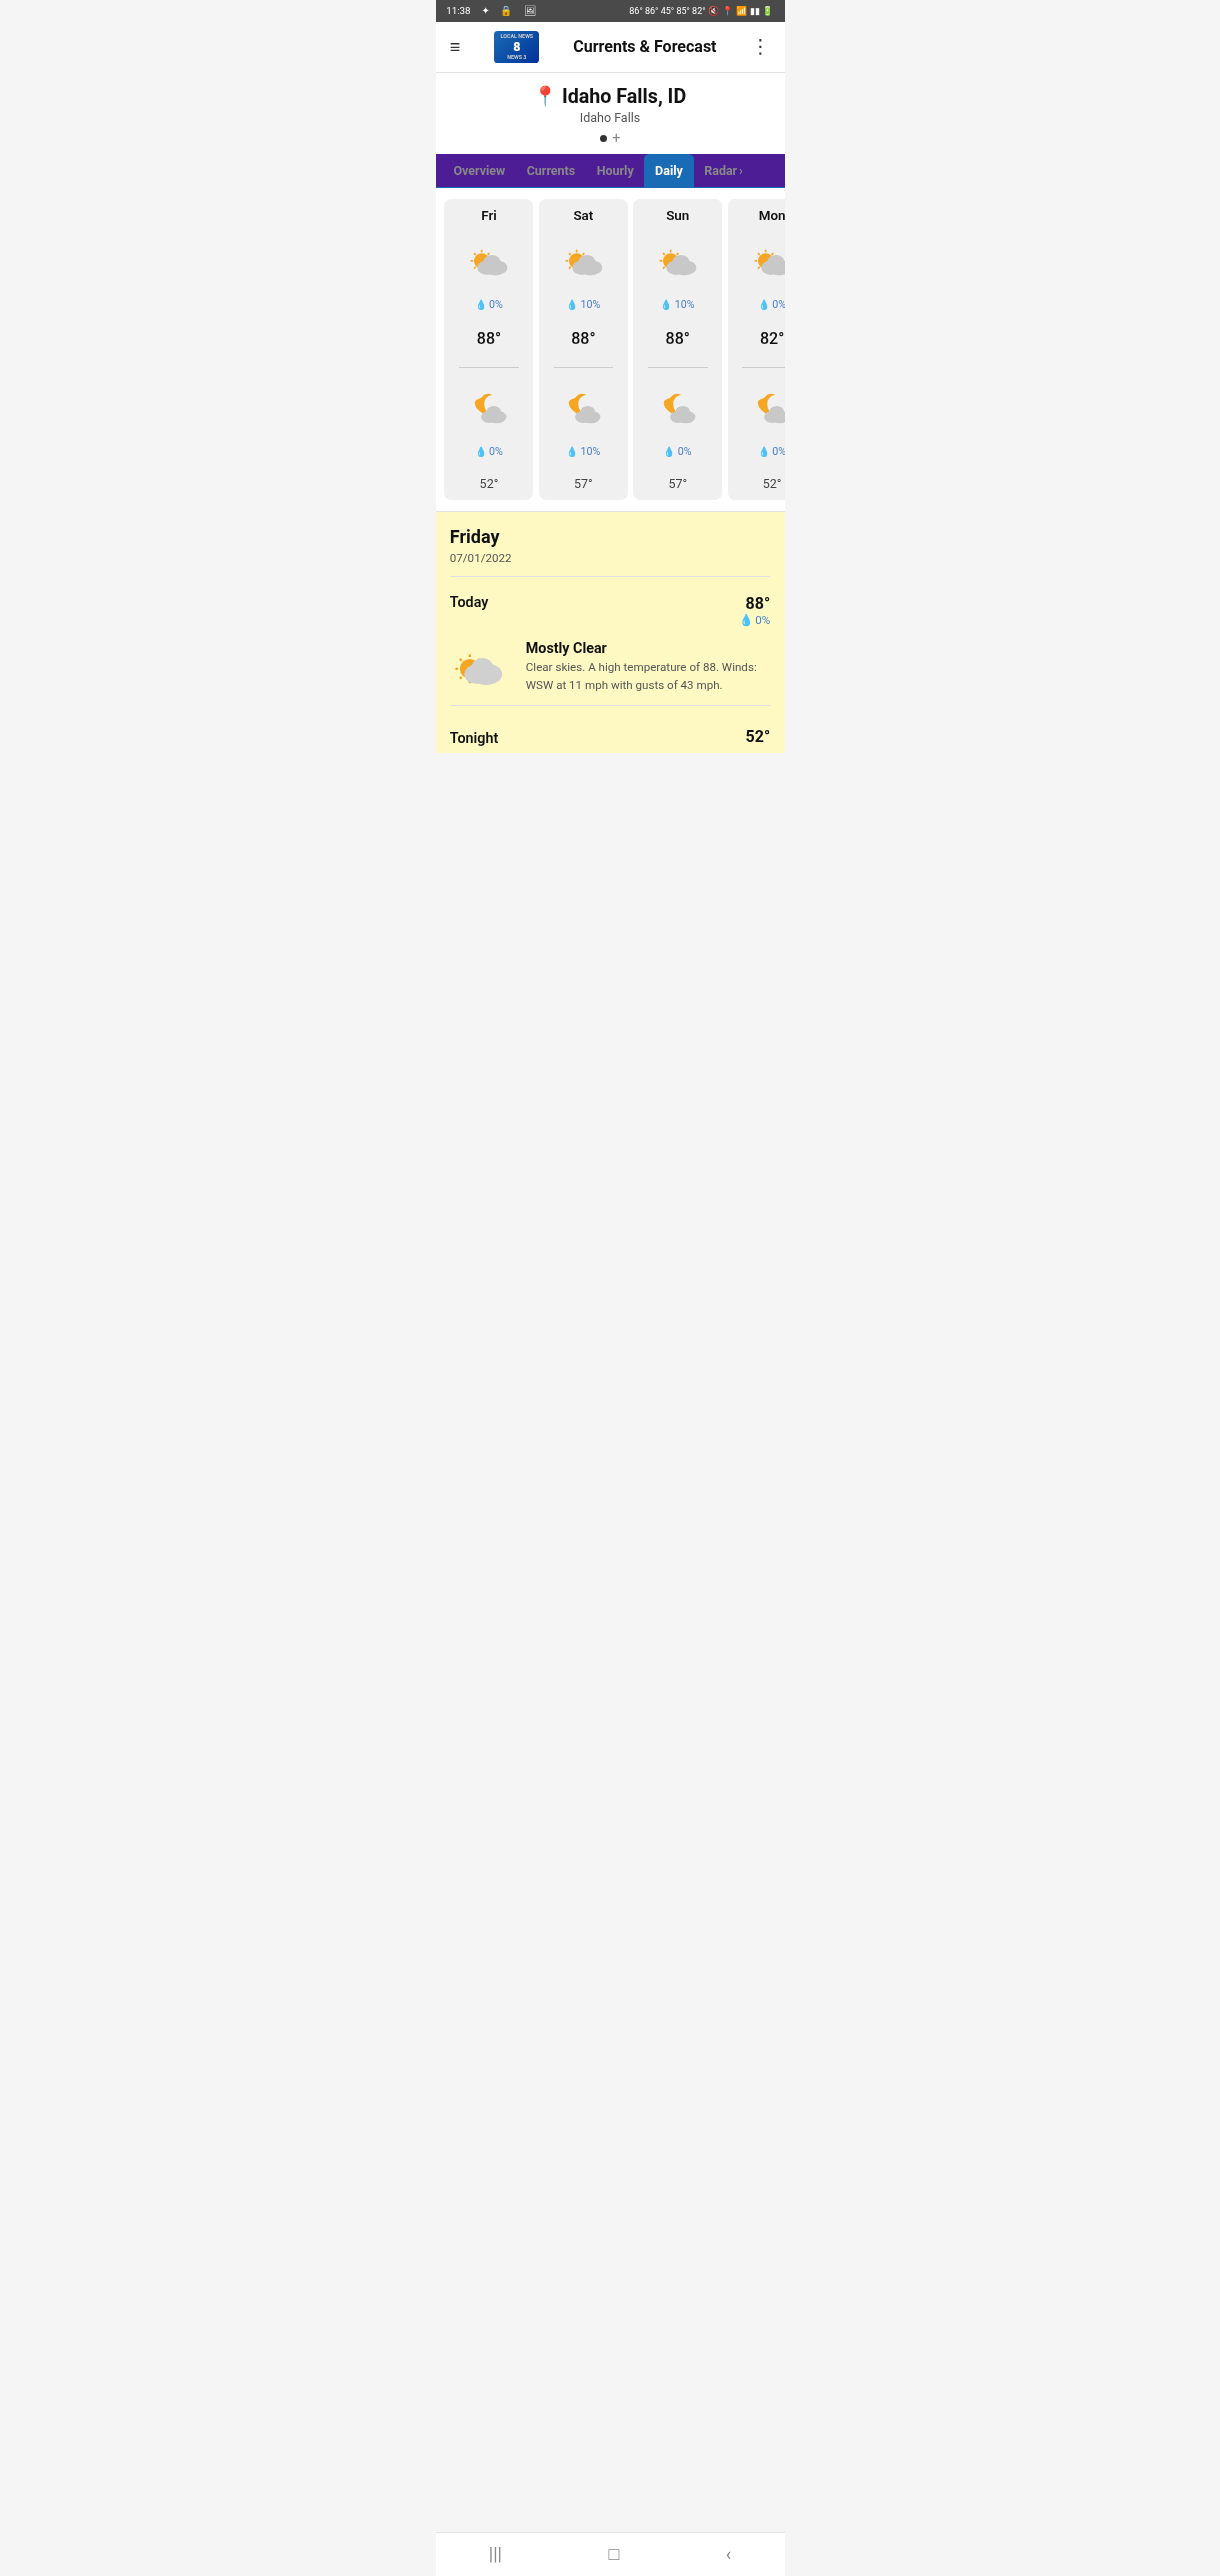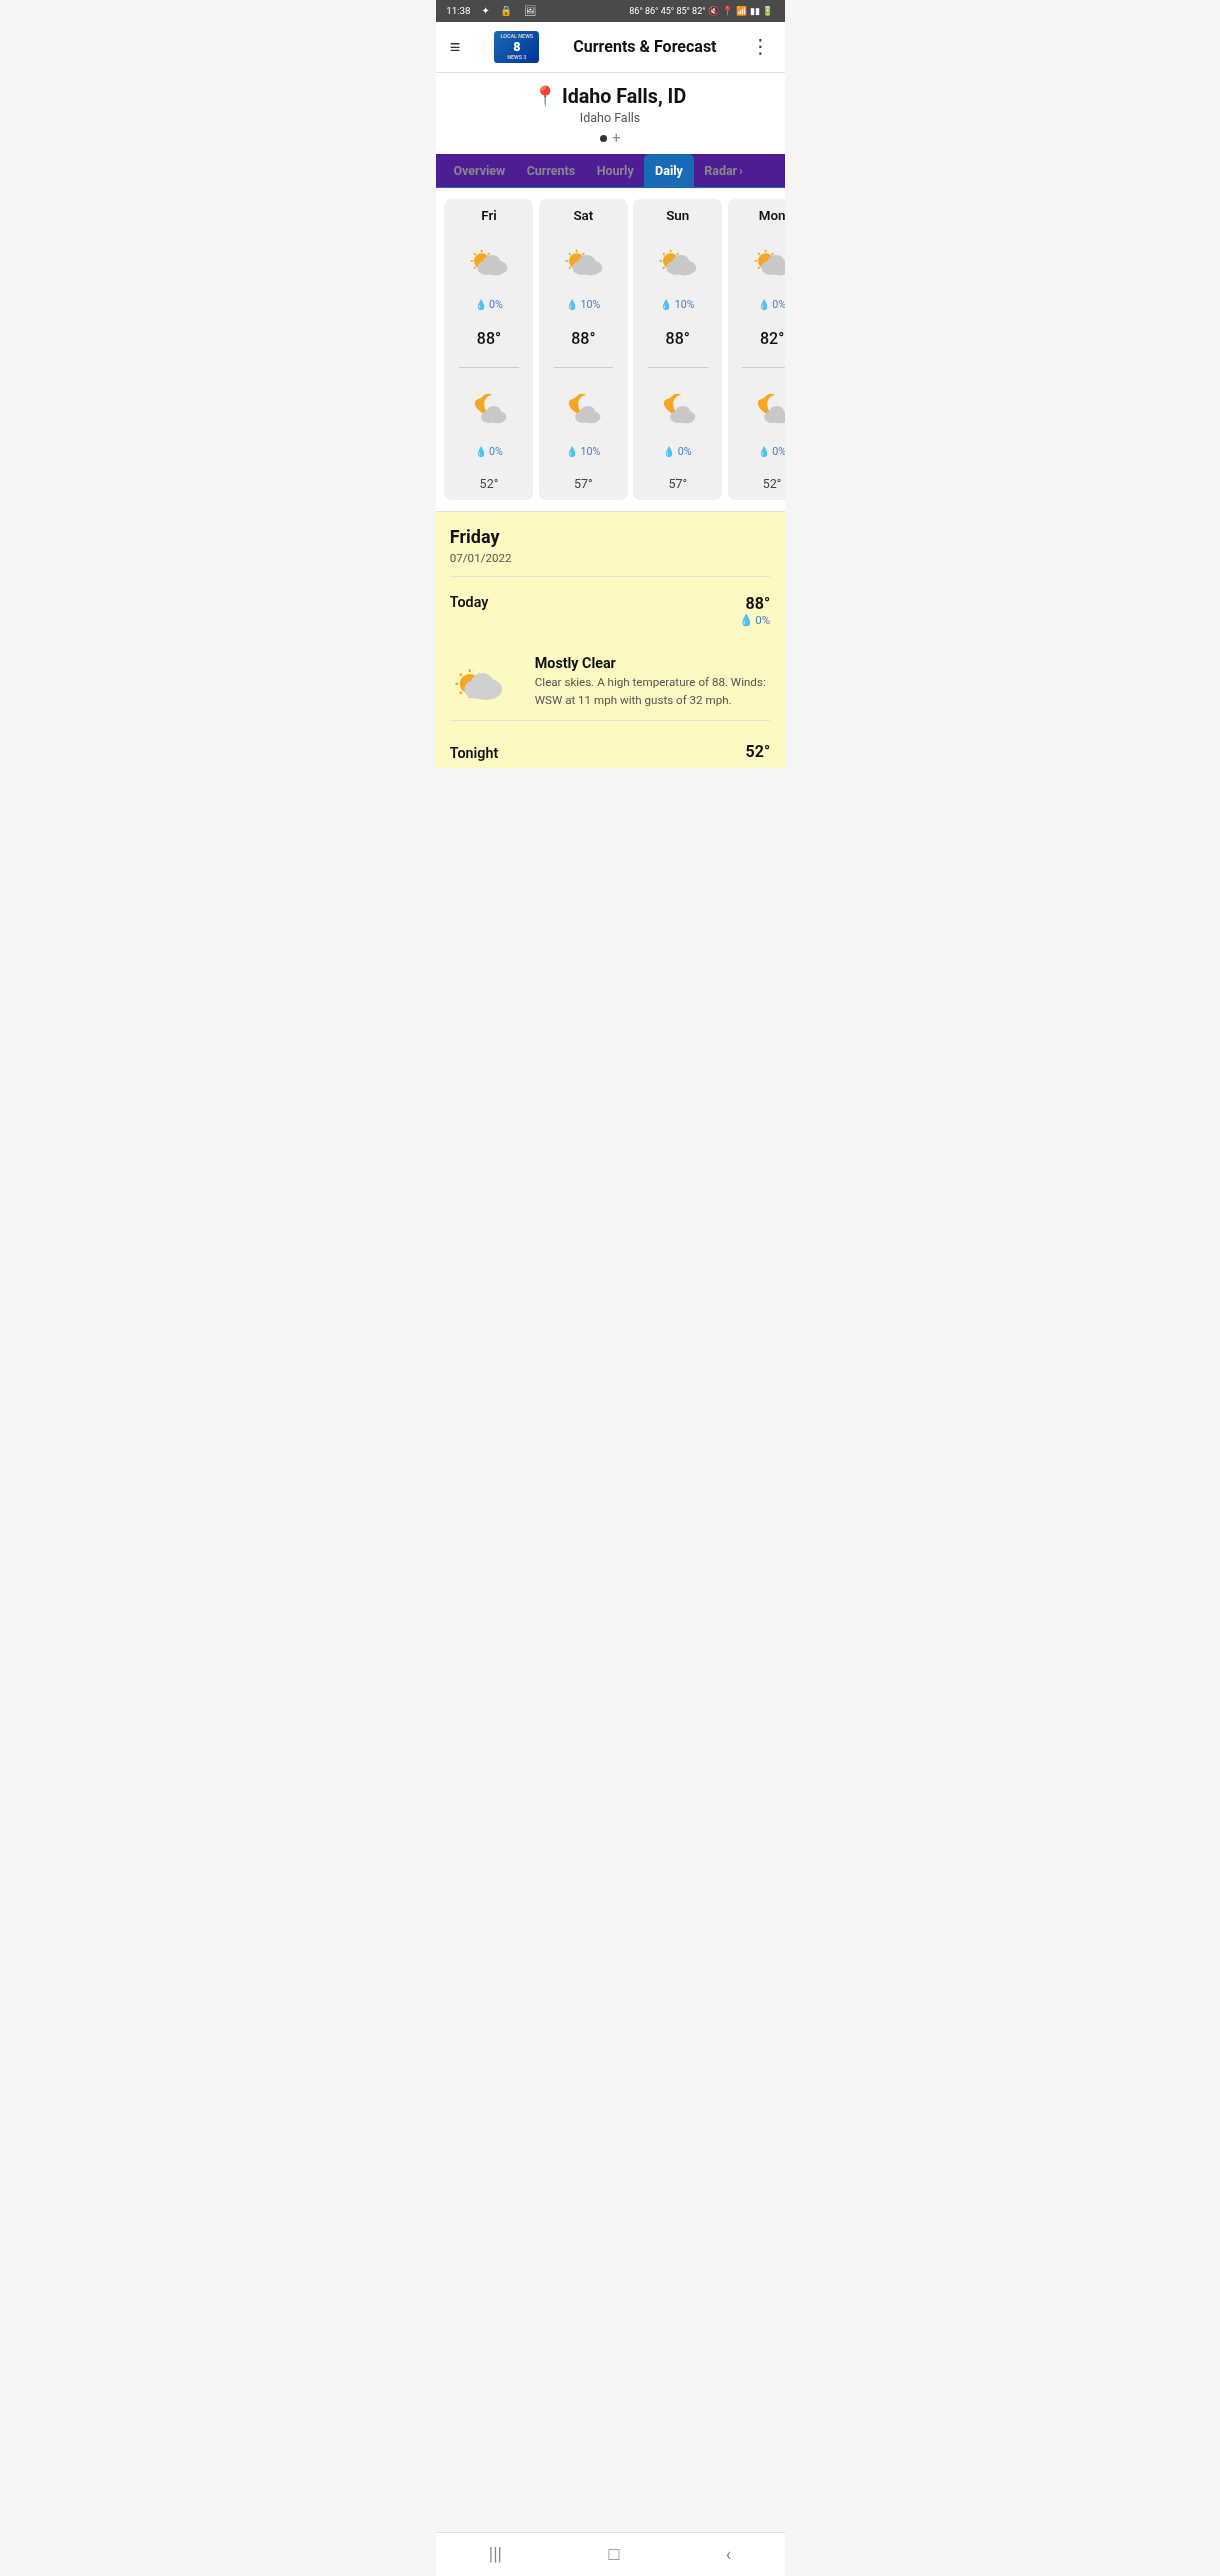--- a/index.html
+++ b/index.html
@@ -234,22 +234,22 @@
       font-size: 11.6px;
       color: #4a7dc8;
       display: flex;
       align-items: center;
       gap: 1.8px;
       justify-content: flex-end;
     }
     .detail-content {
       display: flex;
       align-items: flex-start;
-      gap: 22px;
-      margin-top: 20px;
+      gap: 13px;
+      margin-top: 5px;
     }
     .detail-weather-icon {
       width: 63px;
       height: 54px;
       flex-shrink: 0;
     }
     .detail-desc-wrap { flex: 1; }
     .detail-condition {
       font-size: 14.3px;
       font-weight: bold;
@@ -545,21 +545,21 @@
           <line x1="-9" y1="9" x2="-11" y2="11" stroke="#f5a623" stroke-width="2.5"></line>
         </g>
 
         <ellipse cx="40" cy="38" rx="18" ry="12" fill="#d0d0d0"></ellipse>
         <ellipse cx="30" cy="38" rx="14" ry="11" fill="#d0d0d0"></ellipse>
         <ellipse cx="36" cy="30" rx="12" ry="10" fill="#d0d0d0"></ellipse>
       </svg>
     </div>
     <div class="detail-desc-wrap">
       <div class="detail-condition">Mostly Clear</div>
-      <div class="detail-desc">Clear skies.  A high temperature of 88. Winds: WSW at 11 mph with gusts of 32 mph.</div>
+      <div class="detail-desc">Clear skies.  A high temperature of 88. Winds: WSW at 11 mph with gusts of 43 mph.</div>
     </div>
   </div>
 
   <div class="detail-divider"></div>
 
   <div class="tonight-row">
     <div class="tonight-label">Tonight</div>
     <div class="tonight-temp">52°</div>
   </div>
 </div>

